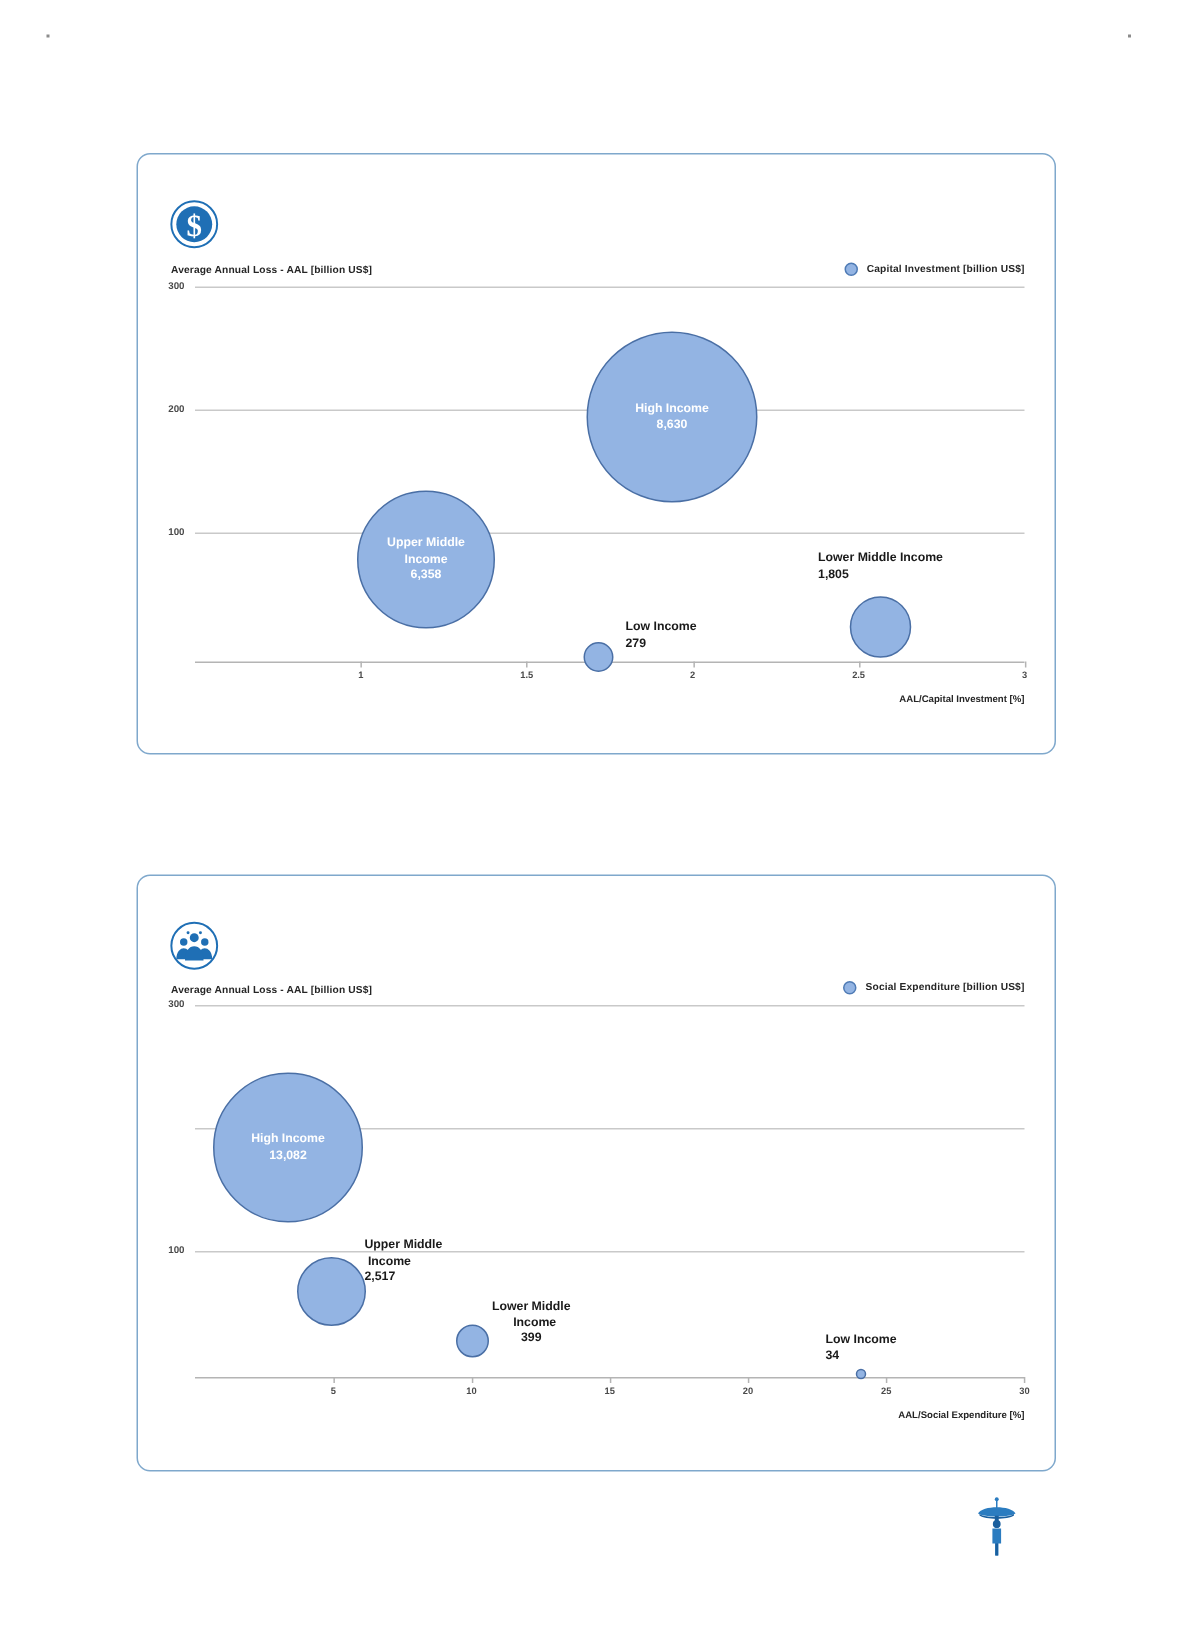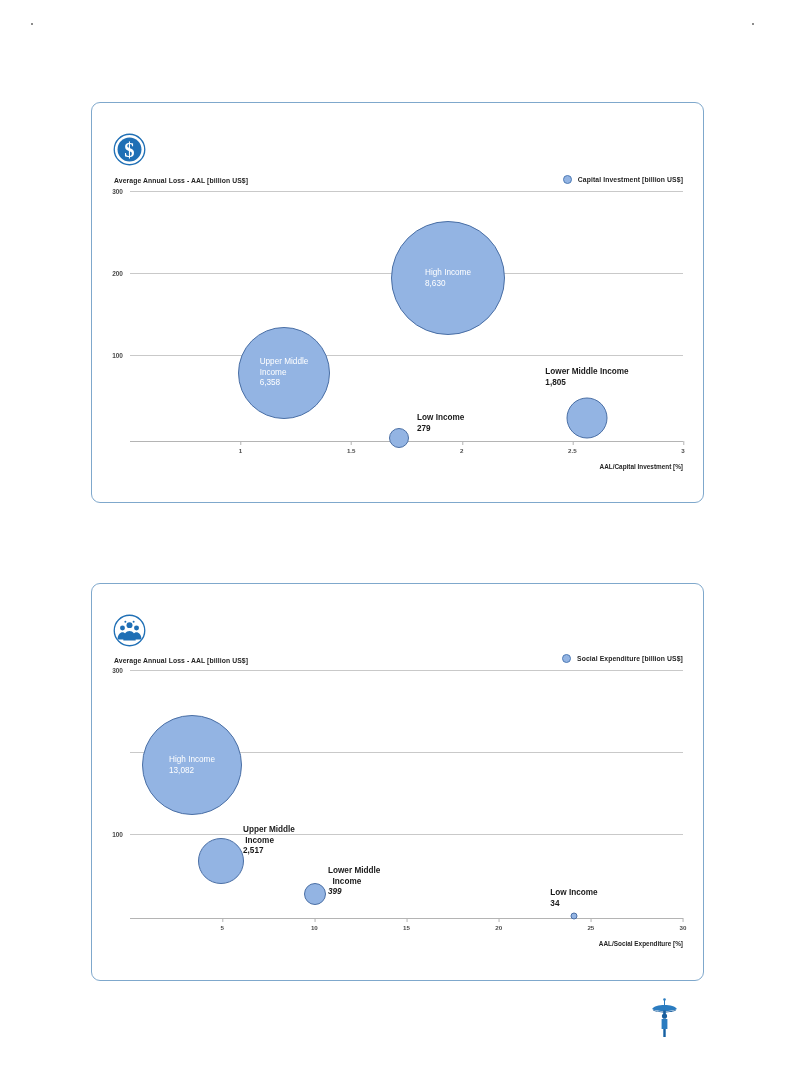--- a/index.html
+++ b/index.html
@@ -146,24 +146,24 @@
     border-radius: 50%;
     background: #93b4e3;
     border: 1px solid #4a6fa5;
     transform: translate(-50%, -50%);
   }
   .bubble-inner-label {
     position: absolute;
     left: 50%;
     top: 50%;
     transform: translate(-50%, -50%);
-    text-align: left;
+    text-align: center;
     color: #ffffff;
     font-size: 8.2px;
-    font-weight: normal;
+    font-weight: bold;
     line-height: 1.28;
     white-space: nowrap;
     pointer-events: none;
   }
   .bubble-outer-label {
     position: absolute;
     transform: translate(-50%, 0);
     text-align: left;
     color: #1a1a1a;
     font-size: 8.2px;
@@ -302,23 +302,23 @@
         </div>
       </div>
 
       <div class="bubble" style="left:91px; top:191px; width:46px; height:46px;"></div>
       <div class="bubble-outer-label left-align" style="left:113px; top:155px;">
         Upper Middle<br>&nbsp;Income<br>
         <span>2,517</span>
       </div>
 
       <div class="bubble" style="left:185px; top:224px; width:22px; height:22px;"></div>
-      <div class="bubble-outer-label left-align" style="left:198px; top:196px;">
+      <div class="bubble-outer-label left-align" style="left:198px; top:196px;text-align:center;">
         Lower Middle<br>&nbsp;&nbsp;Income<br>
-        <span style="font-style:italic;">399</span>
+        <span style="">399</span>
       </div>
 
       <div class="bubble" style="left:444px; top:246px; width:7px; height:7px;"></div>
       <div class="bubble-outer-label" style="left:444px; top:218px;">
         <span>Low Income</span><br>
         <span>34</span>
       </div>
 
       <div style="position:absolute; left:0; right:0; top:248px;">
         <span class="xtick" style="left:16.667%;">5</span>

